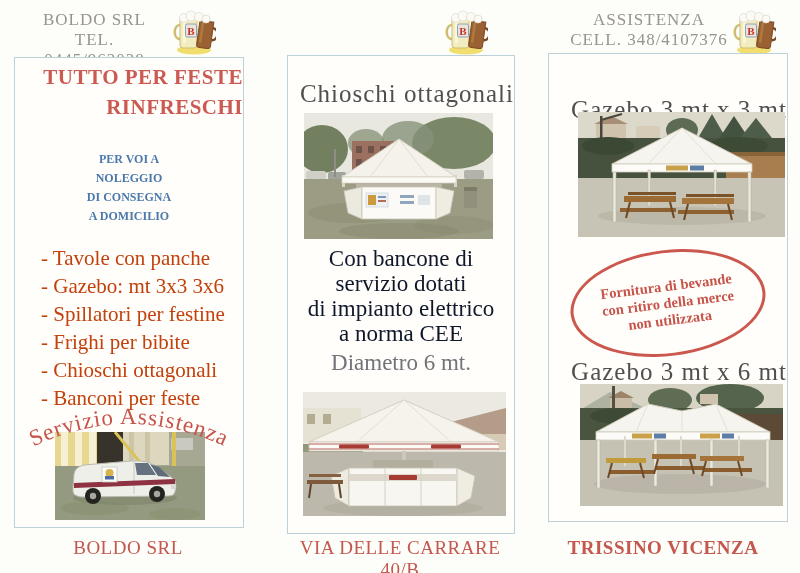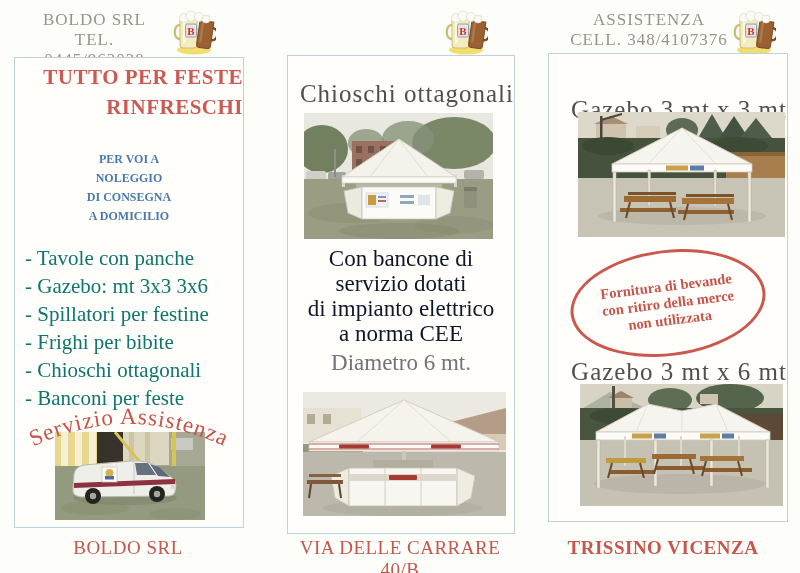--- a/index.html
+++ b/index.html
@@ -9,21 +9,21 @@
   .hdr{position:absolute;text-align:center;color:#97948e;font-size:17px;line-height:20px;
        letter-spacing:1px;}
   .beer-icon{position:absolute;width:46px;height:50px;}
   
   .panel{position:absolute;border:1px solid #bdd1da;background:#fffefb;}
   .abs{position:absolute;left:0;right:0;}
   
   .red-line{font-family:Liberation Serif, serif;font-weight:bold;font-size:21px;
             line-height:30px;color:#cb5a53;text-align:right;letter-spacing:.5px;}
   .blue-line{font-weight:bold;font-size:12px;line-height:19px;color:#4b79ab;text-align:center;}
-  .list{font-size:21px;line-height:28px;color:#0f766e;}
+  .list{font-size:21px;line-height:28px;color:#c2410c;margin-left:16px;}
   
   .big-title{font-size:25px;color:#4f4f4f;text-align:right;letter-spacing:1px;}
   .lblue-line{font-size:23px;line-height:25px;color:#0f172a;text-align:center;}
   .note{font-size:23px;color:#73737a;text-align:center;}
   
   .footer{position:absolute;top:537px;font-size:19px;color:#c4584e;text-align:center;
           letter-spacing:.5px;}
   
   .oval{position:absolute;width:190px;height:100px;border:3px solid #cb584e;border-radius:50%;
         transform:rotate(-7deg);display:flex;flex-direction:column;justify-content:center;

